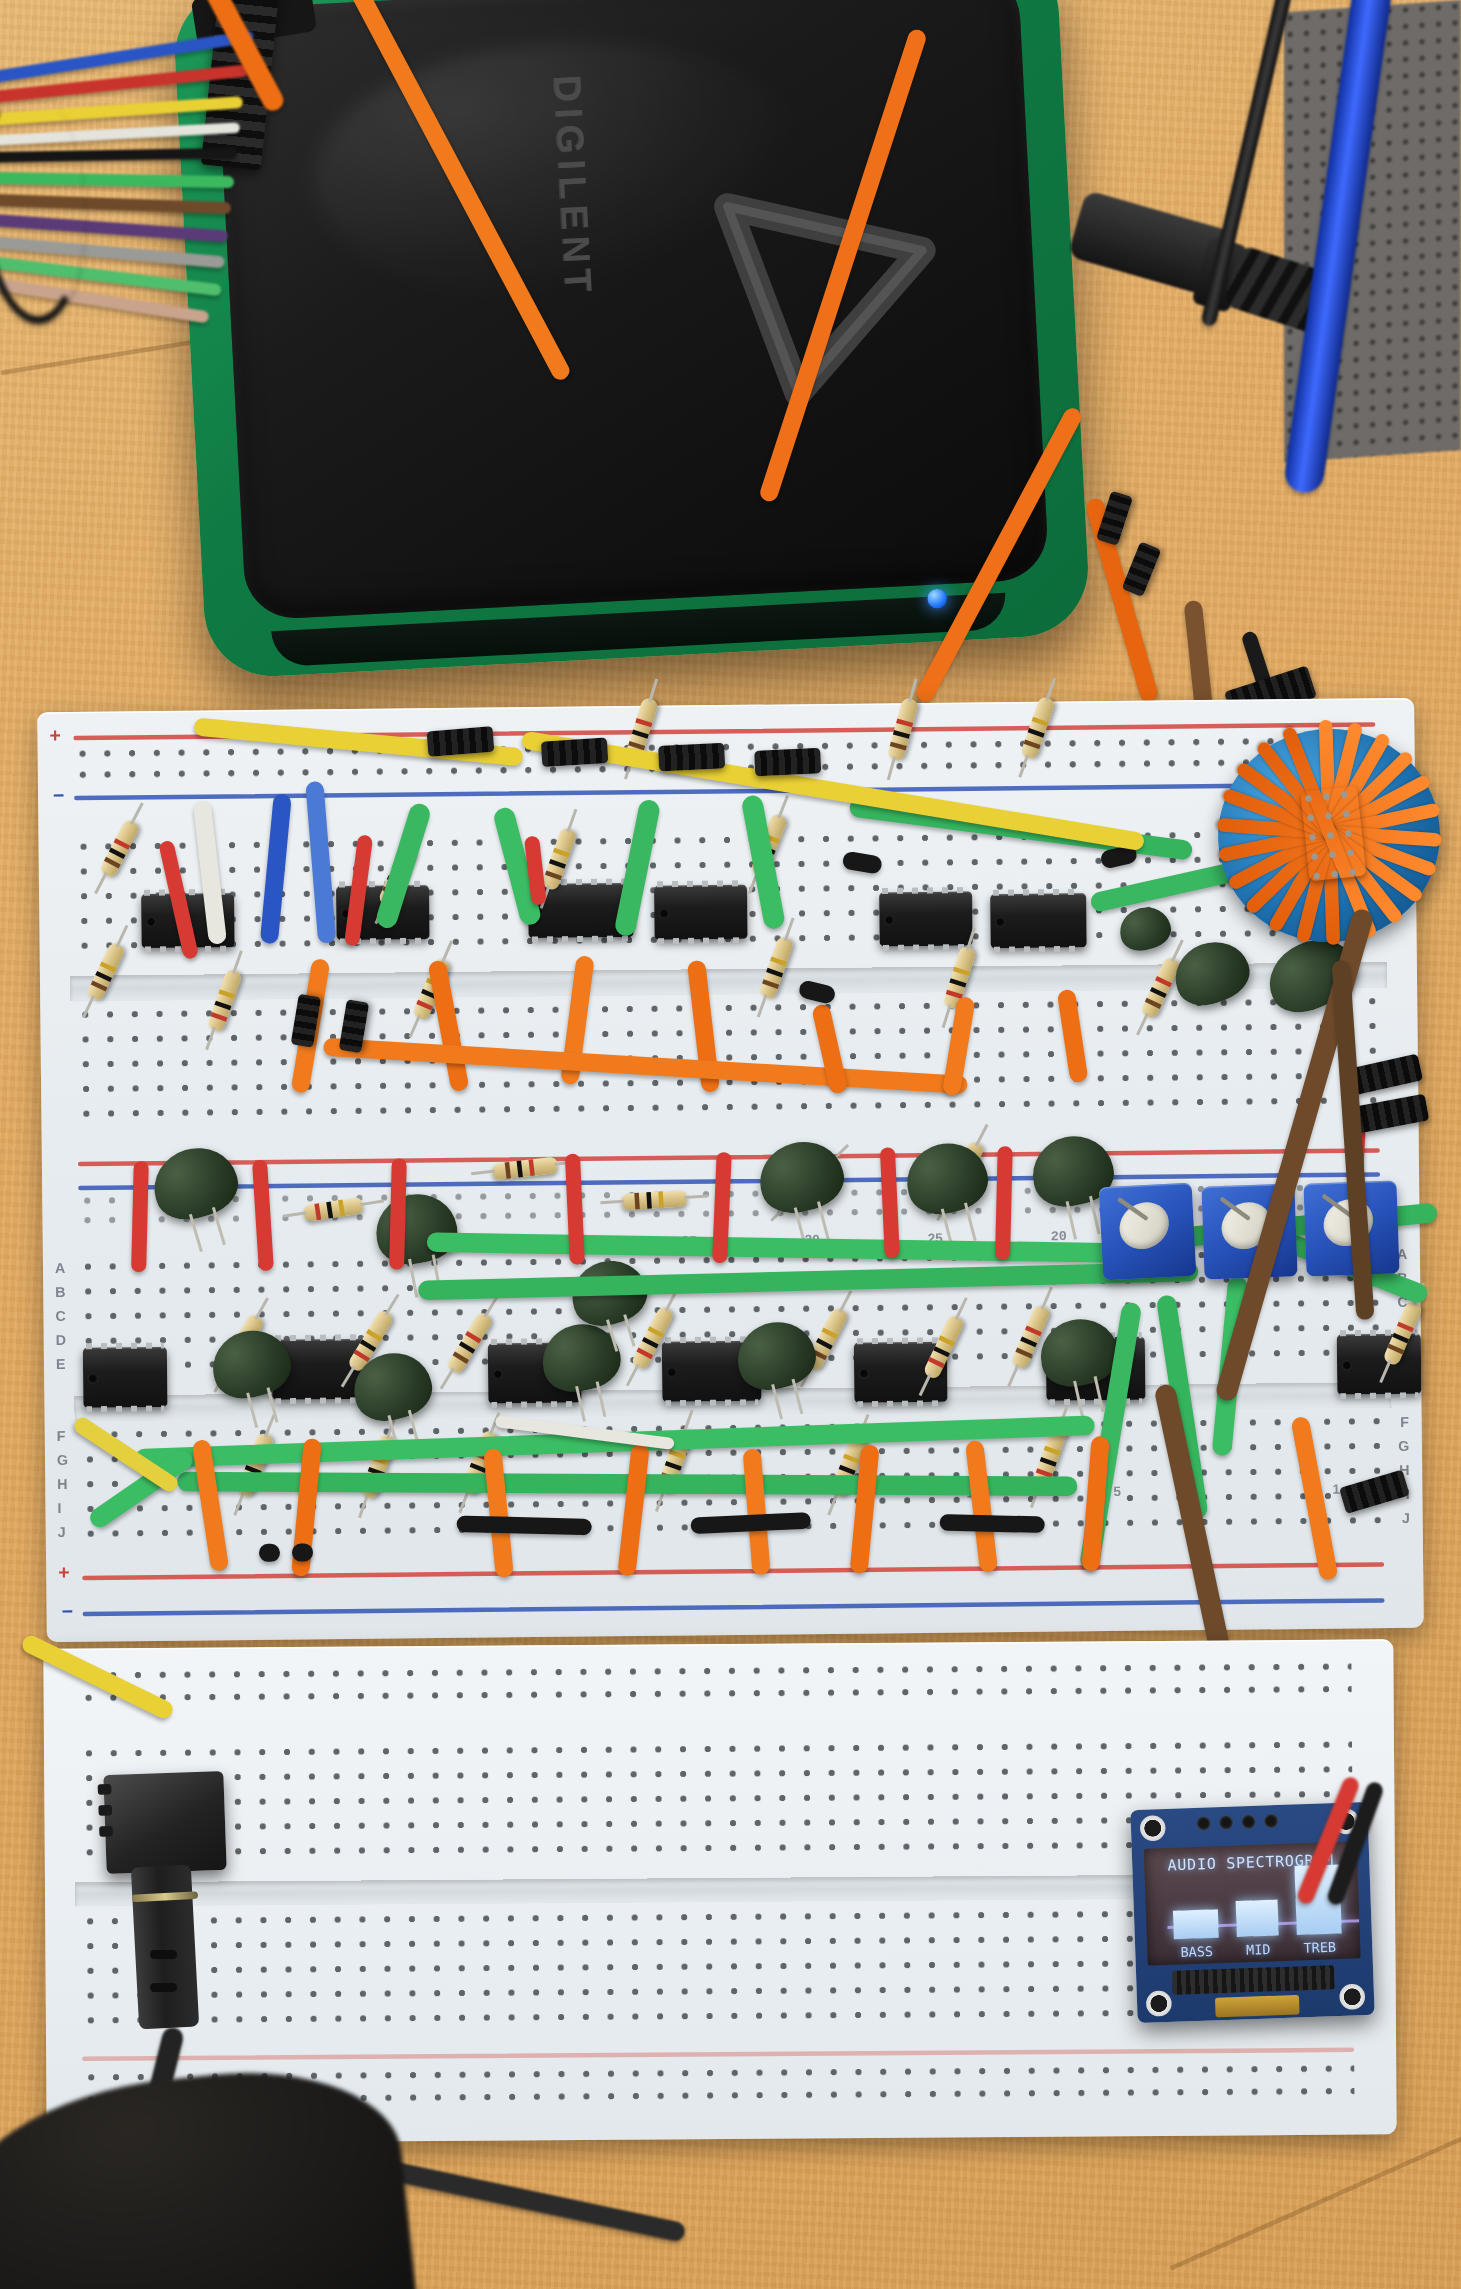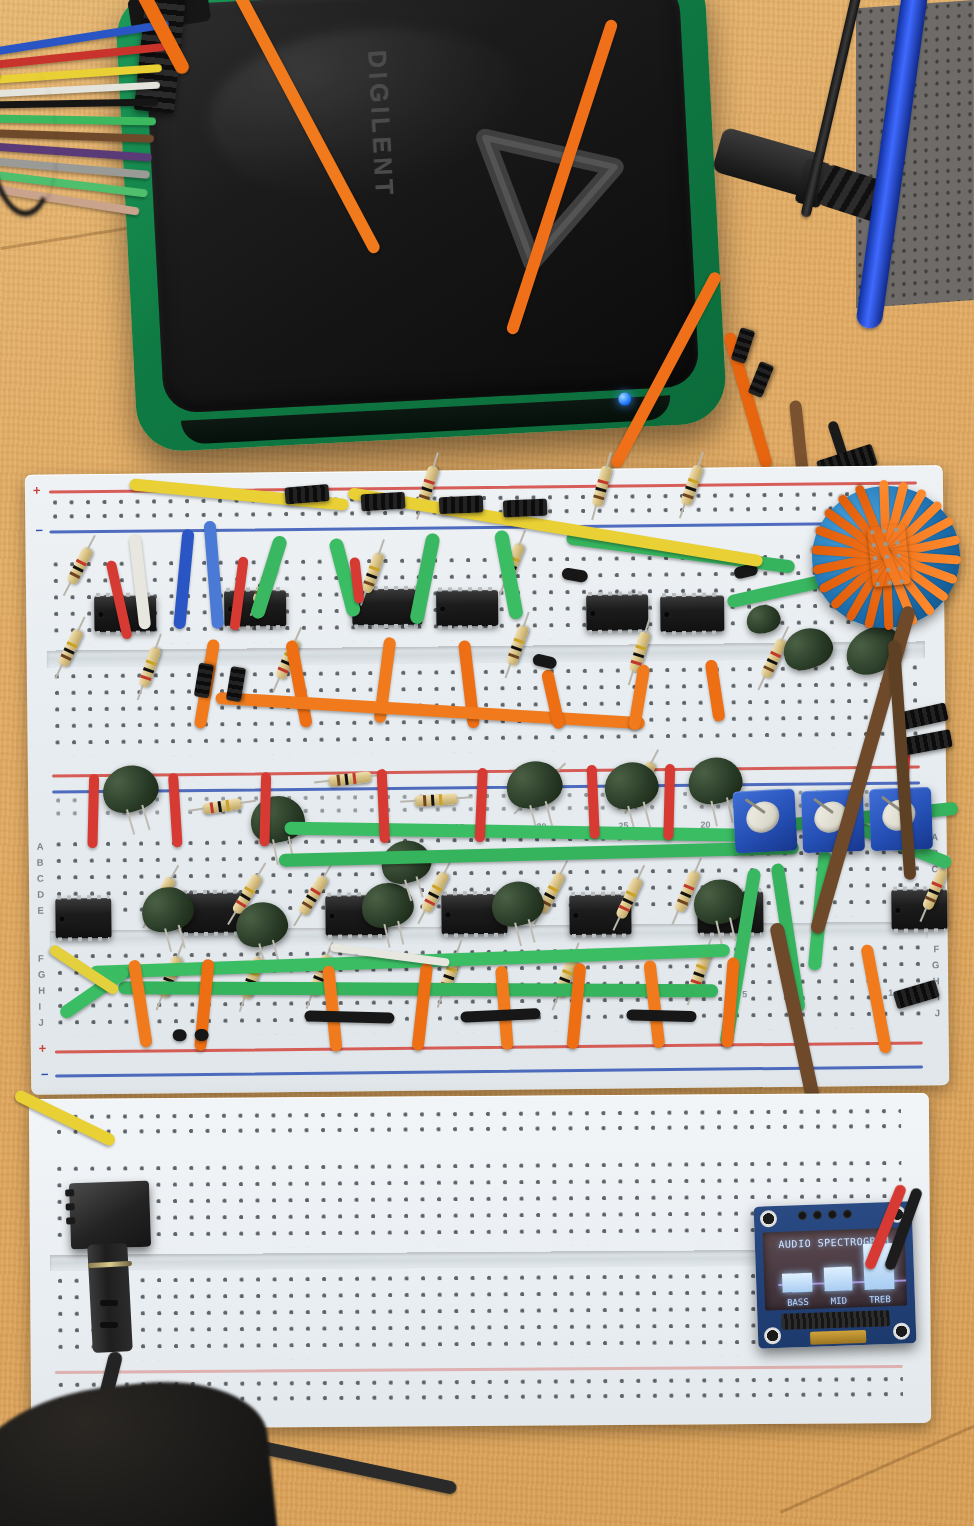--- a/index.html
+++ b/index.html
@@ -300,21 +300,21 @@
     <div class="rowlbl" style="right:8px;top:494px;">G</div>
     <div class="rowlbl" style="right:8px;top:510px;">H</div>
     <div class="rowlbl" style="right:8px;top:526px;">I</div>
     <div class="rowlbl" style="right:8px;top:542px;">J</div>
 
     <div class="collbl" style="left:262px;top:352px;">45</div>
     <div class="collbl" style="left:344px;top:352px;">40</div>
     <div class="collbl" style="left:426px;top:352px;">35</div>
     <div class="collbl" style="left:508px;top:352px;">30</div>
     <div class="collbl" style="left:590px;top:352px;">25</div>
-    <div class="collbl" style="left:672px;top:352px;">20</div>
+    <div class="collbl" style="left:672px;top:352px;font-family:Liberation Mono, monospace;">20</div>
     <div class="collbl" style="left:754px;top:352px;">15</div>
     <div class="collbl" style="left:614px;top:522px;">10</div>
     <div class="collbl" style="left:712px;top:522px;">5</div>
     <div class="collbl" style="left:858px;top:522px;">1</div>
 
     <div class="dip" style="left:68px;top:122px;width:62px;height:36px;">
         <div class="dip-notch"></div>
       </div>
     <div class="dip" style="left:198px;top:118px;width:62px;height:36px;">
         <div class="dip-notch"></div>

